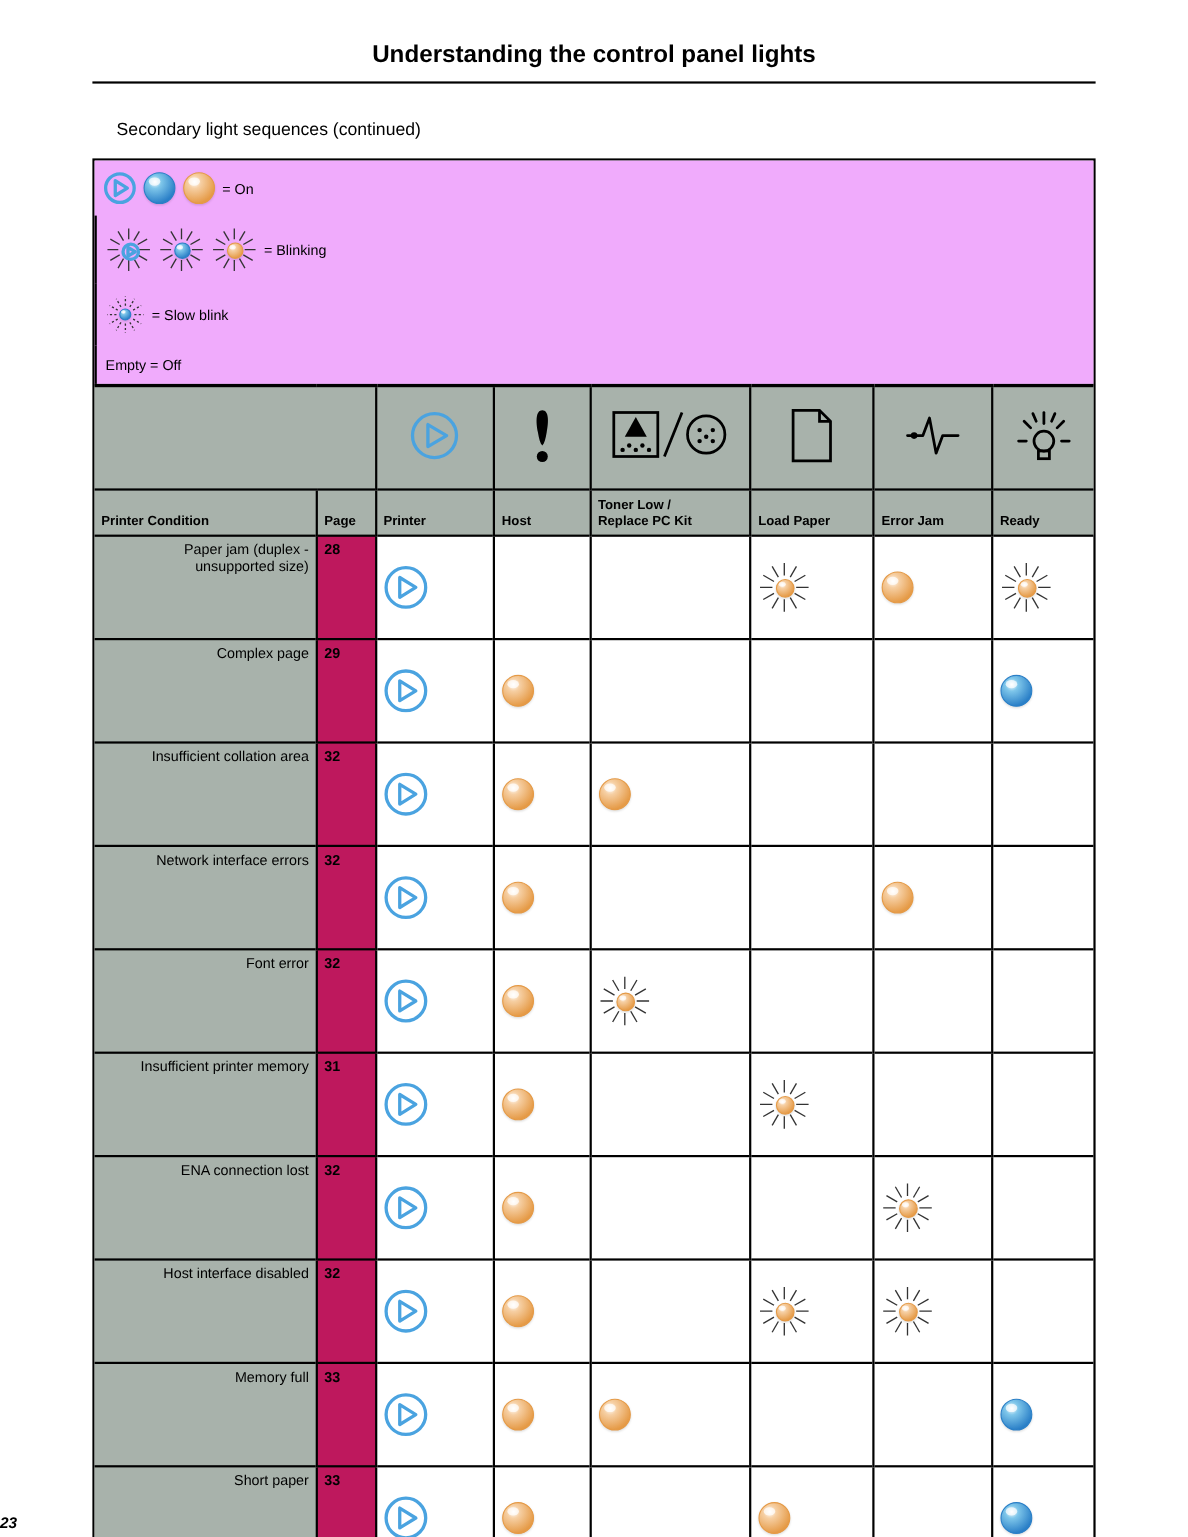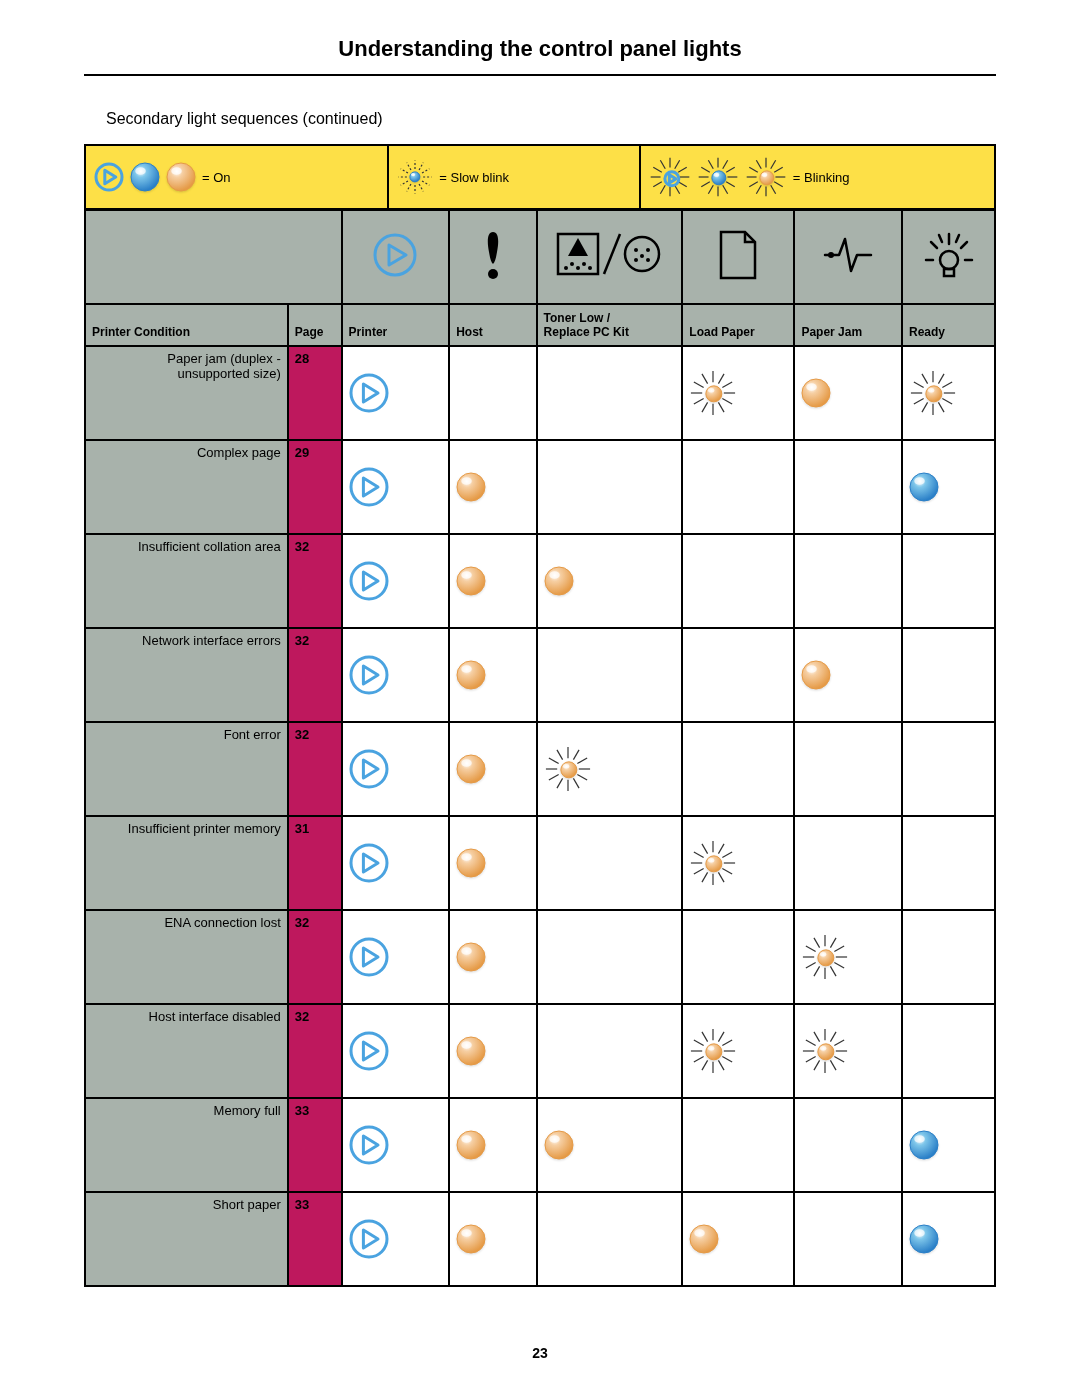--- a/index.html
+++ b/index.html
@@ -2,37 +2,37 @@
 <html><head>
 <meta charset="utf-8">
 <style>
   html,body{margin:0;padding:0;background:#fff;font-family:Arial,Helvetica,sans-serif;color:#000;}
   .page{width:1080px;min-height:1397px;margin:0 auto;padding:36px 84px 0 84px;box-sizing:border-box;position:relative;}
   h1.title{font-size:22px;font-weight:bold;text-align:center;margin:0 0 12px 0;}
   .rule{border-top:2px solid #000;margin:0 0 34px 0;}
   h2.subtitle{font-size:16px;font-weight:normal;margin:0 0 16px 22px;}
   .chart{border:2px solid #000;}
   
-  .legend{display:flex;background:#fde047;}
+  .legend{display:flex;background:#f0abfc;flex-direction:column;}
   .legend .lcell{display:flex;align-items:center;gap:6px;padding:10px 8px;font-size:13px;}
   .legend .lcell + .lcell{border-left:2px solid #000;}
   
   svg.icon{display:block;}
   .orb{filter:drop-shadow(0 1px 1px rgba(0,0,0,.15));}
   
   .iconrow td{background:#a8b2ab;border-left:2px solid #000;border-top:3px solid #000;text-align:center;vertical-align:middle;height:90px;}
   .iconrow td:first-child{border-left:none;}
   .hdrrow td{background:#a8b2ab;border-left:2px solid #000;border-top:2px solid #000;font-size:12px;font-weight:bold;padding:6px 6px;vertical-align:bottom;margin-top:48px;}
   .hdrrow td:first-child{border-left:none;}
   table.tbl{width:100%;border-collapse:collapse;}
   .datarow td{border-left:2px solid #000;border-top:2px solid #000;text-align:center;vertical-align:middle;height:84px;font-size:13px;padding:4px 6px;}
   .datarow td:first-child{border-left:none;text-align:right;vertical-align:top;background:#a8b2ab;}
   .datarow td.pagecell{text-align:left;vertical-align:top;font-weight:bold;background:#be185d;}
   .datarow:last-child td{border-bottom:0;}
-  .footer{position:absolute;bottom:36px;left:0;right:0;text-align:center;font-size:14px;font-weight:bold;}
+  .footer{position:absolute;bottom:36px;left:0;right:0;font-size:14px;font-weight:bold;font-style:italic;}
   
   col.c0{width:180px;} col.c1{width:48px;} col.c2{width:96px;} col.c3{width:78px;}
   col.c4{width:130px;} col.c5{width:100px;} col.c6{width:96px;} col.c7{width:82px;}
   
   .hicon{display:inline-block;}
 </style>
 </head>
 <body>
 
 <div class="page">
@@ -71,52 +71,20 @@
                   <stop offset="30%" stop-color="#f6cfa3"></stop>
       <stop offset="100%" stop-color="#e59a46"></stop>
                 </radialGradient>
               </defs>
     <circle cx="15" cy="15" r="14" fill="url(#gorange30)" stroke="#e59a46" stroke-width="1"></circle>
     <ellipse cx="10.5" cy="9" rx="5.25" ry="3.75" fill="rgba(255,255,255,0.7)"></ellipse>
   </svg>
           </span>
         <span>= On</span>
       </div>
-      <div class="lcell" style="flex:0.9">
-        <span>
-            <svg class="icon" width="36" height="36" viewBox="-18 -18 36 36">
-    <line x1="8.1" y1="0" x2="16.560000000000002" y2="0" stroke="#333" stroke-width="1.2" stroke-dasharray="2,2"></line>
-              <line x1="7.014805770653953" y1="4.049999999999999" x2="14.341380686670307" y2="8.28" stroke="#333" stroke-width="1.2" stroke-dasharray="2,2"></line>
-              <line x1="4.050000000000001" y1="7.014805770653952" x2="8.280000000000003" y2="14.341380686670306" stroke="#333" stroke-width="1.2" stroke-dasharray="2,2"></line>
-              <line x1="4.959819536546781e-16" y1="8.1" x2="1.0140075496940087e-15" y2="16.560000000000002" stroke="#333" stroke-width="1.2" stroke-dasharray="2,2"></line>
-              <line x1="-4.049999999999998" y1="7.014805770653953" x2="-8.279999999999998" y2="14.341380686670307" stroke="#333" stroke-width="1.2" stroke-dasharray="2,2"></line>
-              <line x1="-7.014805770653953" y1="4.049999999999999" x2="-14.341380686670307" y2="8.28" stroke="#333" stroke-width="1.2" stroke-dasharray="2,2"></line>
-              <line x1="-8.1" y1="9.919639073093561e-16" x2="-16.560000000000002" y2="2.0280150993880174e-15" stroke="#333" stroke-width="1.2" stroke-dasharray="2,2"></line>
-              <line x1="-7.014805770653954" y1="-4.049999999999997" x2="-14.341380686670309" y2="-8.279999999999996" stroke="#333" stroke-width="1.2" stroke-dasharray="2,2"></line>
-              <line x1="-4.050000000000003" y1="-7.01480577065395" x2="-8.280000000000008" y2="-14.341380686670302" stroke="#333" stroke-width="1.2" stroke-dasharray="2,2"></line>
-              <line x1="-1.487945860964034e-15" y1="-8.1" x2="-3.0420226490820254e-15" y2="-16.560000000000002" stroke="#333" stroke-width="1.2" stroke-dasharray="2,2"></line>
-              <line x1="4.050000000000001" y1="-7.014805770653952" x2="8.280000000000003" y2="-14.341380686670306" stroke="#333" stroke-width="1.2" stroke-dasharray="2,2"></line>
-              <line x1="7.01480577065395" y1="-4.050000000000003" x2="14.341380686670302" y2="-8.280000000000008" stroke="#333" stroke-width="1.2" stroke-dasharray="2,2"></line>
-    <g transform="translate(-6.12,-6.12)">
-                <svg class="icon orb" width="12" height="12" viewBox="0 0 12 12">
-    <defs>
-                    <radialGradient id="gblue12" cx="35%" cy="30%" r="70%">
-      <stop offset="0%" stop-color="#fff"></stop>
-                      <stop offset="30%" stop-color="#7ec6ea"></stop>
-      <stop offset="100%" stop-color="#2a7fc7"></stop>
-                    </radialGradient>
-                  </defs>
-    <circle cx="6" cy="6" r="5" fill="url(#gblue12)" stroke="#2a7fc7" stroke-width="1"></circle>
-    <ellipse cx="4.199999999999999" cy="3.5999999999999996" rx="2.0999999999999996" ry="1.5" fill="rgba(255,255,255,0.7)"></ellipse>
-  </svg>
-              </g>
-  </svg>
-          </span>
-        <span>= Slow blink</span>
-      </div>
       <div class="lcell" style="flex:1.3">
         <span>
             <svg class="icon" width="42" height="42" viewBox="-21 -21 42 42">
     <line x1="9.450000000000001" y1="0" x2="19.32" y2="0" stroke="#333" stroke-width="1.2"></line>
               <line x1="8.183940065762947" y1="4.725" x2="16.731610801115355" y2="9.659999999999998" stroke="#333" stroke-width="1.2"></line>
               <line x1="4.725000000000001" y1="8.183940065762945" x2="9.660000000000002" y2="16.731610801115355" stroke="#333" stroke-width="1.2"></line>
               <line x1="5.786456125971245e-16" y1="9.450000000000001" x2="1.1830088079763433e-15" y2="19.32" stroke="#333" stroke-width="1.2"></line>
               <line x1="-4.724999999999999" y1="8.183940065762947" x2="-9.659999999999997" y2="16.731610801115355" stroke="#333" stroke-width="1.2"></line>
               <line x1="-8.183940065762947" y1="4.725" x2="-16.731610801115355" y2="9.659999999999998" stroke="#333" stroke-width="1.2"></line>
               <line x1="-9.450000000000001" y1="1.157291225194249e-15" x2="-19.32" y2="2.3660176159526866e-15" stroke="#333" stroke-width="1.2"></line>
@@ -185,20 +153,55 @@
       <stop offset="100%" stop-color="#e59a46"></stop>
                     </radialGradient>
                   </defs>
     <circle cx="8" cy="8" r="7" fill="url(#gorange16)" stroke="#e59a46" stroke-width="1"></circle>
     <ellipse cx="5.6" cy="4.8" rx="2.8" ry="2" fill="rgba(255,255,255,0.7)"></ellipse>
   </svg>
               </g>
   </svg>
           </span>
         <span>= Blinking</span>
+      </div>
+      <div class="lcell" style="flex:0.9">
+        <span>
+            <svg class="icon" width="36" height="36" viewBox="-18 -18 36 36">
+    <line x1="8.1" y1="0" x2="16.560000000000002" y2="0" stroke="#333" stroke-width="1.2" stroke-dasharray="2,2"></line>
+              <line x1="7.014805770653953" y1="4.049999999999999" x2="14.341380686670307" y2="8.28" stroke="#333" stroke-width="1.2" stroke-dasharray="2,2"></line>
+              <line x1="4.050000000000001" y1="7.014805770653952" x2="8.280000000000003" y2="14.341380686670306" stroke="#333" stroke-width="1.2" stroke-dasharray="2,2"></line>
+              <line x1="4.959819536546781e-16" y1="8.1" x2="1.0140075496940087e-15" y2="16.560000000000002" stroke="#333" stroke-width="1.2" stroke-dasharray="2,2"></line>
+              <line x1="-4.049999999999998" y1="7.014805770653953" x2="-8.279999999999998" y2="14.341380686670307" stroke="#333" stroke-width="1.2" stroke-dasharray="2,2"></line>
+              <line x1="-7.014805770653953" y1="4.049999999999999" x2="-14.341380686670307" y2="8.28" stroke="#333" stroke-width="1.2" stroke-dasharray="2,2"></line>
+              <line x1="-8.1" y1="9.919639073093561e-16" x2="-16.560000000000002" y2="2.0280150993880174e-15" stroke="#333" stroke-width="1.2" stroke-dasharray="2,2"></line>
+              <line x1="-7.014805770653954" y1="-4.049999999999997" x2="-14.341380686670309" y2="-8.279999999999996" stroke="#333" stroke-width="1.2" stroke-dasharray="2,2"></line>
+              <line x1="-4.050000000000003" y1="-7.01480577065395" x2="-8.280000000000008" y2="-14.341380686670302" stroke="#333" stroke-width="1.2" stroke-dasharray="2,2"></line>
+              <line x1="-1.487945860964034e-15" y1="-8.1" x2="-3.0420226490820254e-15" y2="-16.560000000000002" stroke="#333" stroke-width="1.2" stroke-dasharray="2,2"></line>
+              <line x1="4.050000000000001" y1="-7.014805770653952" x2="8.280000000000003" y2="-14.341380686670306" stroke="#333" stroke-width="1.2" stroke-dasharray="2,2"></line>
+              <line x1="7.01480577065395" y1="-4.050000000000003" x2="14.341380686670302" y2="-8.280000000000008" stroke="#333" stroke-width="1.2" stroke-dasharray="2,2"></line>
+    <g transform="translate(-6.12,-6.12)">
+                <svg class="icon orb" width="12" height="12" viewBox="0 0 12 12">
+    <defs>
+                    <radialGradient id="gblue12" cx="35%" cy="30%" r="70%">
+      <stop offset="0%" stop-color="#fff"></stop>
+                      <stop offset="30%" stop-color="#7ec6ea"></stop>
+      <stop offset="100%" stop-color="#2a7fc7"></stop>
+                    </radialGradient>
+                  </defs>
+    <circle cx="6" cy="6" r="5" fill="url(#gblue12)" stroke="#2a7fc7" stroke-width="1"></circle>
+    <ellipse cx="4.199999999999999" cy="3.5999999999999996" rx="2.0999999999999996" ry="1.5" fill="rgba(255,255,255,0.7)"></ellipse>
+  </svg>
+              </g>
+  </svg>
+          </span>
+        <span>= Slow blink</span>
+      </div>
+      <div class="lcell" style="flex:0.7">
+        <span>Empty = Off</span>
       </div>
     </div>
 
     <table class="tbl">
       <colgroup>
         <col class="c0">
           <col class="c1">
           <col class="c2">
           <col class="c3">
         <col class="c4">
@@ -274,21 +277,21 @@
       </tr>
 
       <tr class="hdrrow">
         <td>Printer Condition</td>
         <td>Page</td>
         <td>Printer</td>
         <td>Host</td>
         <td style="white-space:pre-line;">Toner Low /
 Replace PC Kit</td>
         <td>Load Paper</td>
-        <td>Paper Jam</td>
+        <td>Error Jam</td>
         <td>Ready</td>
       </tr>
 
       </tbody>
         <tbody id="rows">
           <tr class="datarow">
             <td>Paper jam (duplex - unsupported size)</td>
             <td class="pagecell">28</td>
             <td>
               <svg class="icon" width="40" height="40" viewBox="0 0 40 40">

